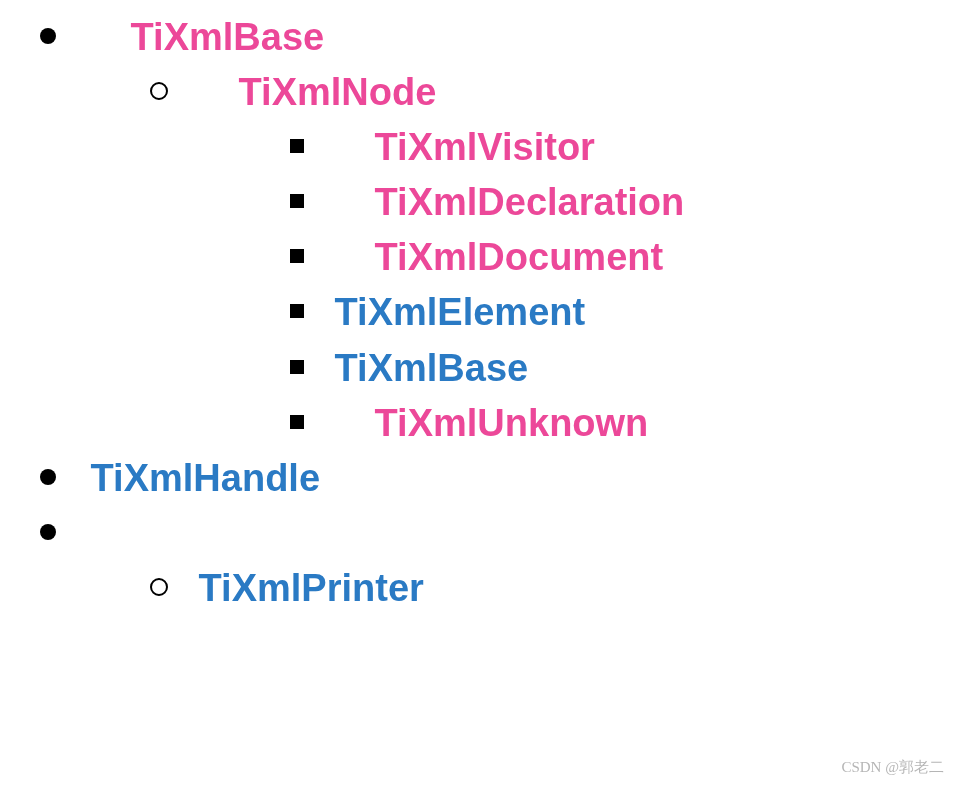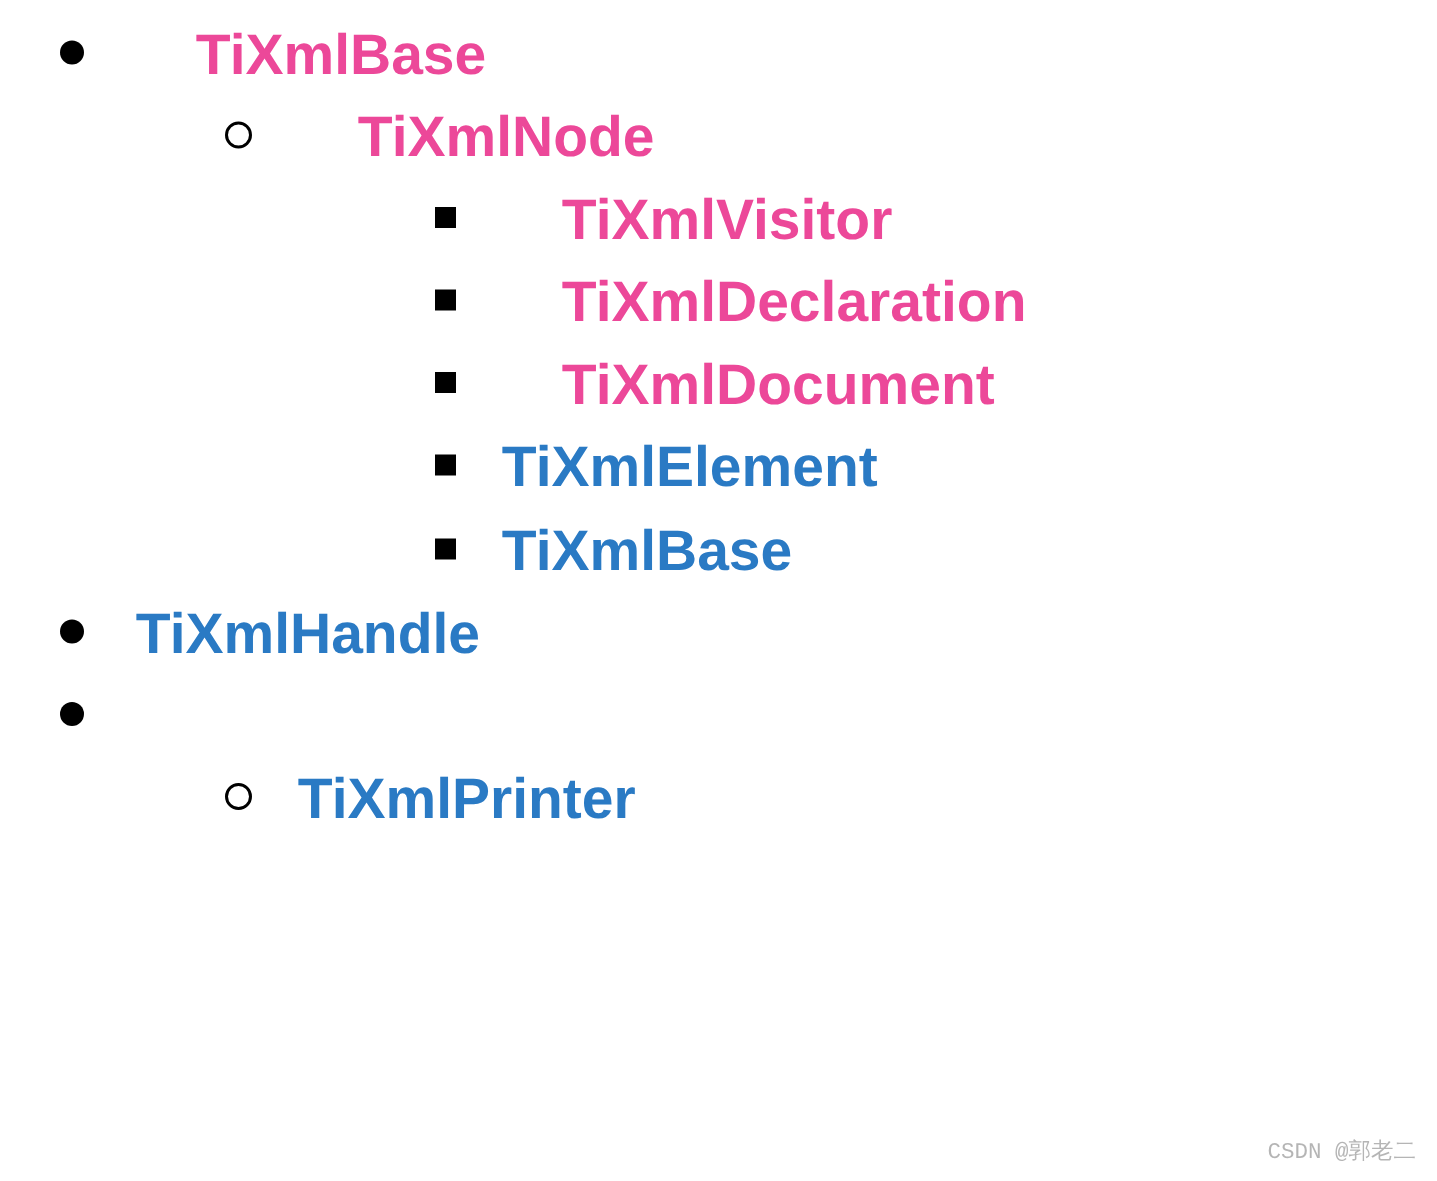--- a/index.html
+++ b/index.html
@@ -83,21 +83,21 @@
       text-decoration: none;
       cursor: pointer;
     }
     .watermark {
       position: absolute;
       bottom: 10px;
       right: 14px;
       font-size: 15px;
       font-weight: normal;
       color: rgba(120, 120, 120, 0.55);
-      font-family: Liberation Mono, monospace;
+      font-family: Liberation Serif, serif;
     }
   </style>
 </head>
 <body>
 
 <ul class="level1">
   <li>
     <a class="link-dark">TiXmlBase</a>
     <ul class="level2">
       <li>
@@ -111,20 +111,23 @@
           </li>
           <li>
             <a class="link-dark">TiXmlDocument</a>
           </li>
           <li>
             <a class="link-light">TiXmlElement</a>
           </li>
           <li>
             <a class="link-light">TiXmlBase</a>
           </li>
+          <li>
+            <a class="link-dark">TiXmlUnknown</a>
+          </li>
         </ul>
       </li>
     </ul>
   </li>
   <li>
     <a class="link-light">TiXmlHandle</a>
   </li>
   <li>
     <ul class="level2">
       <li>

